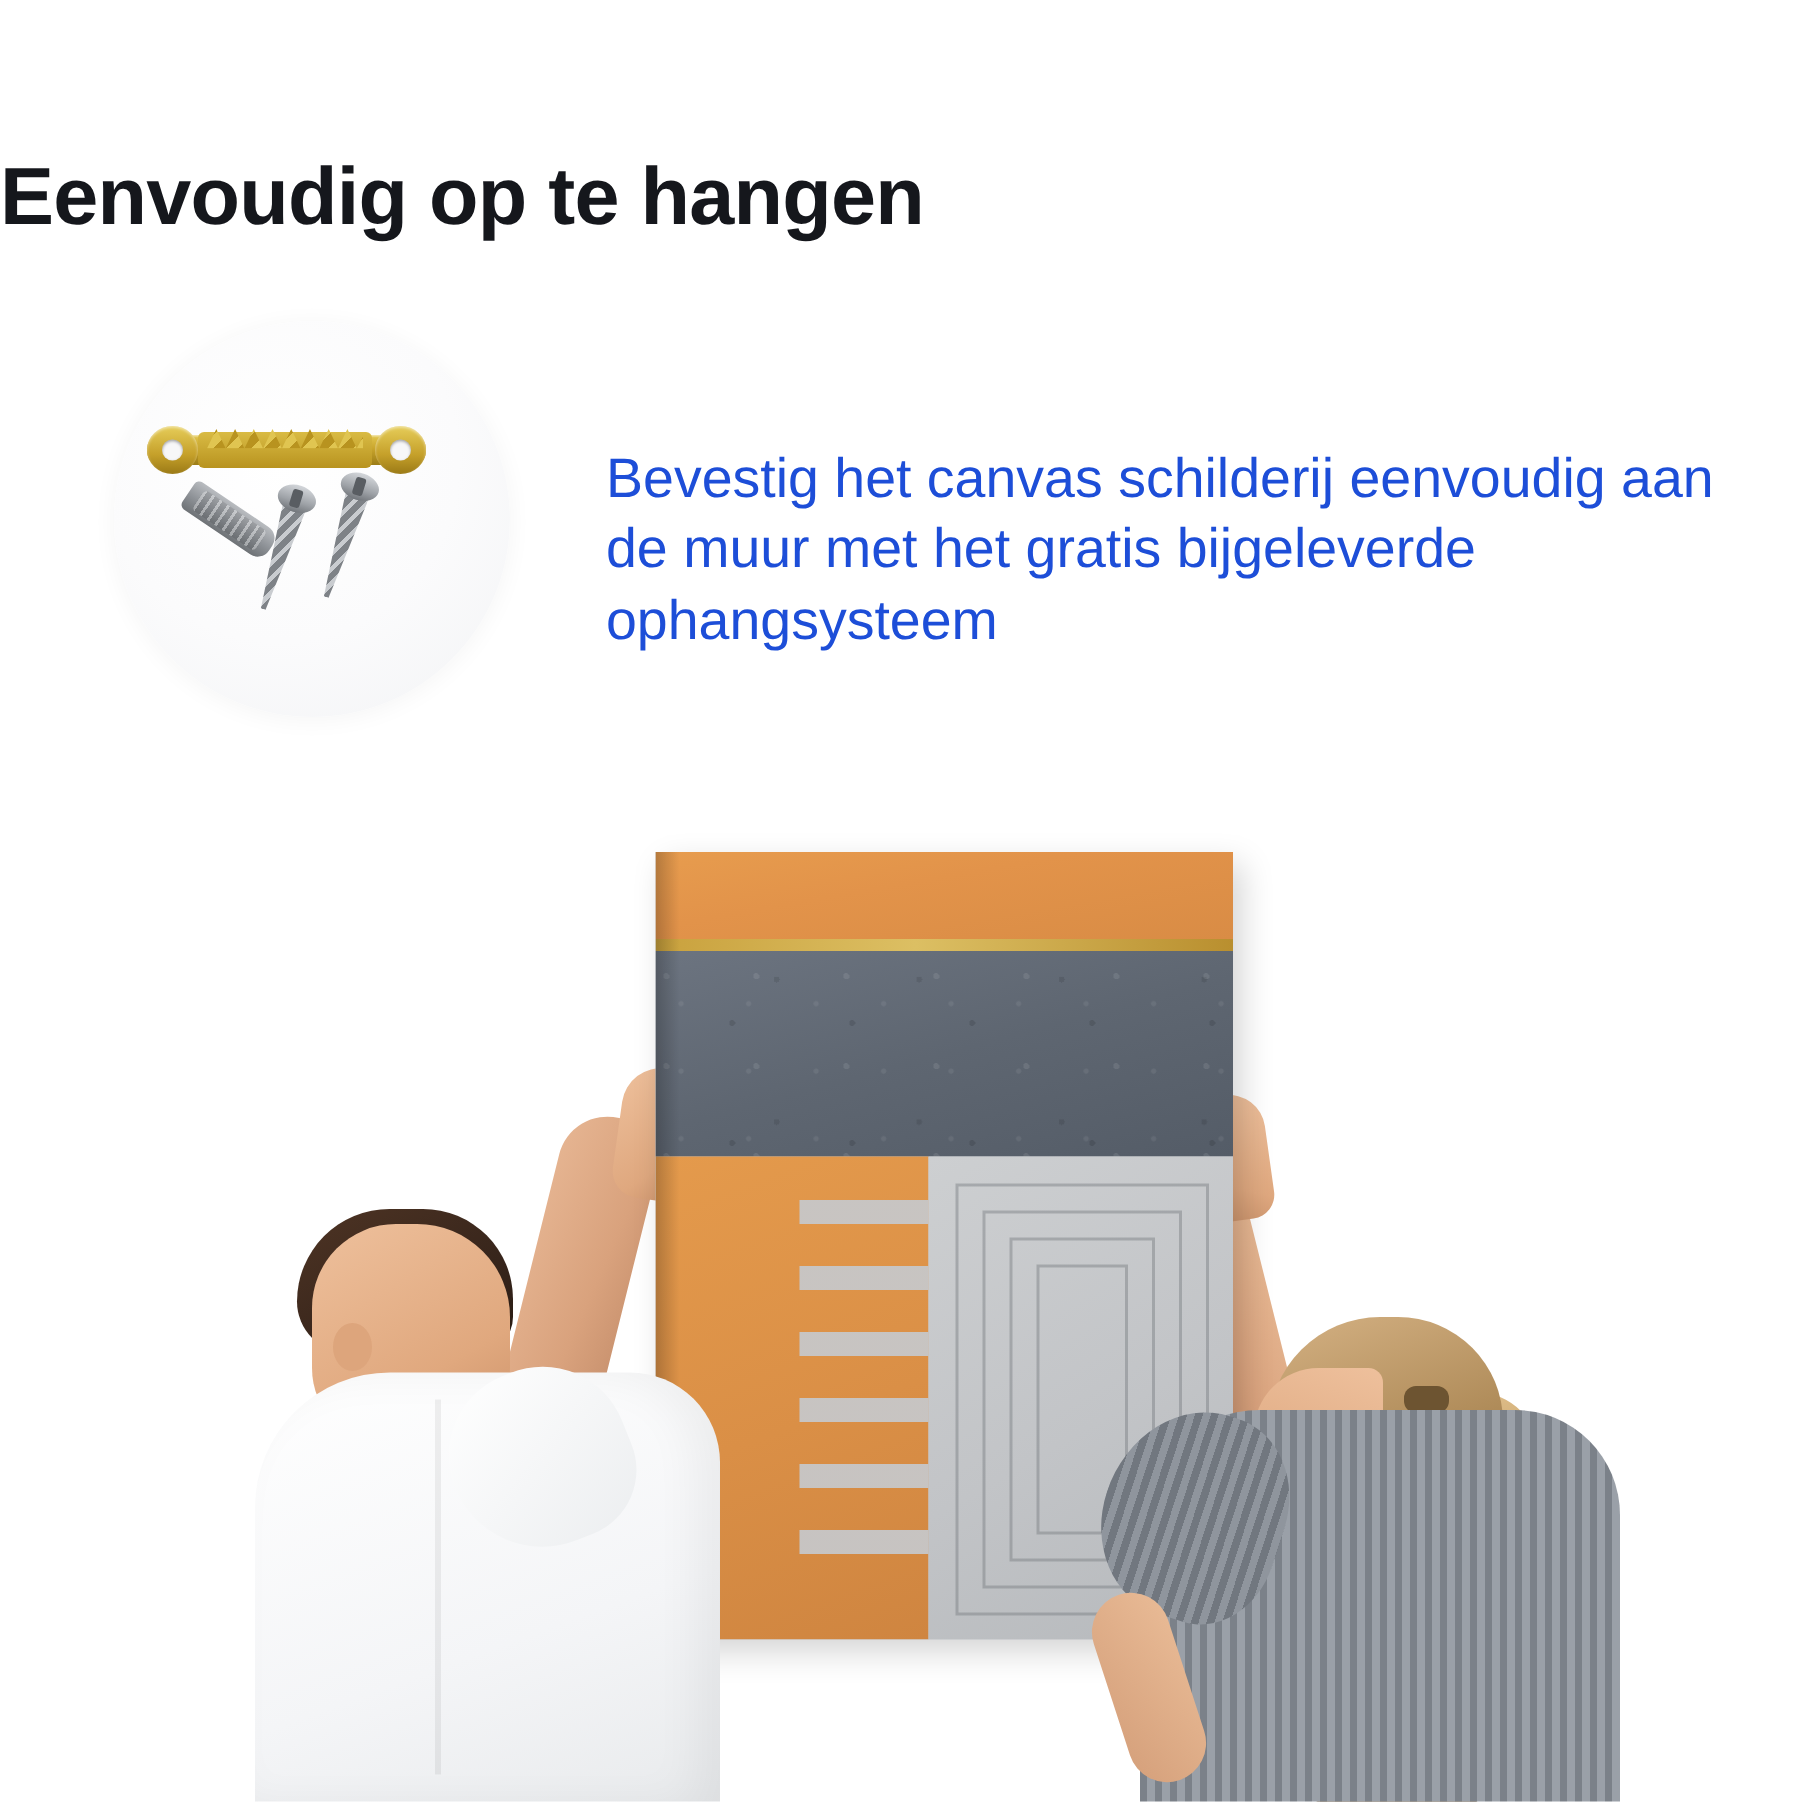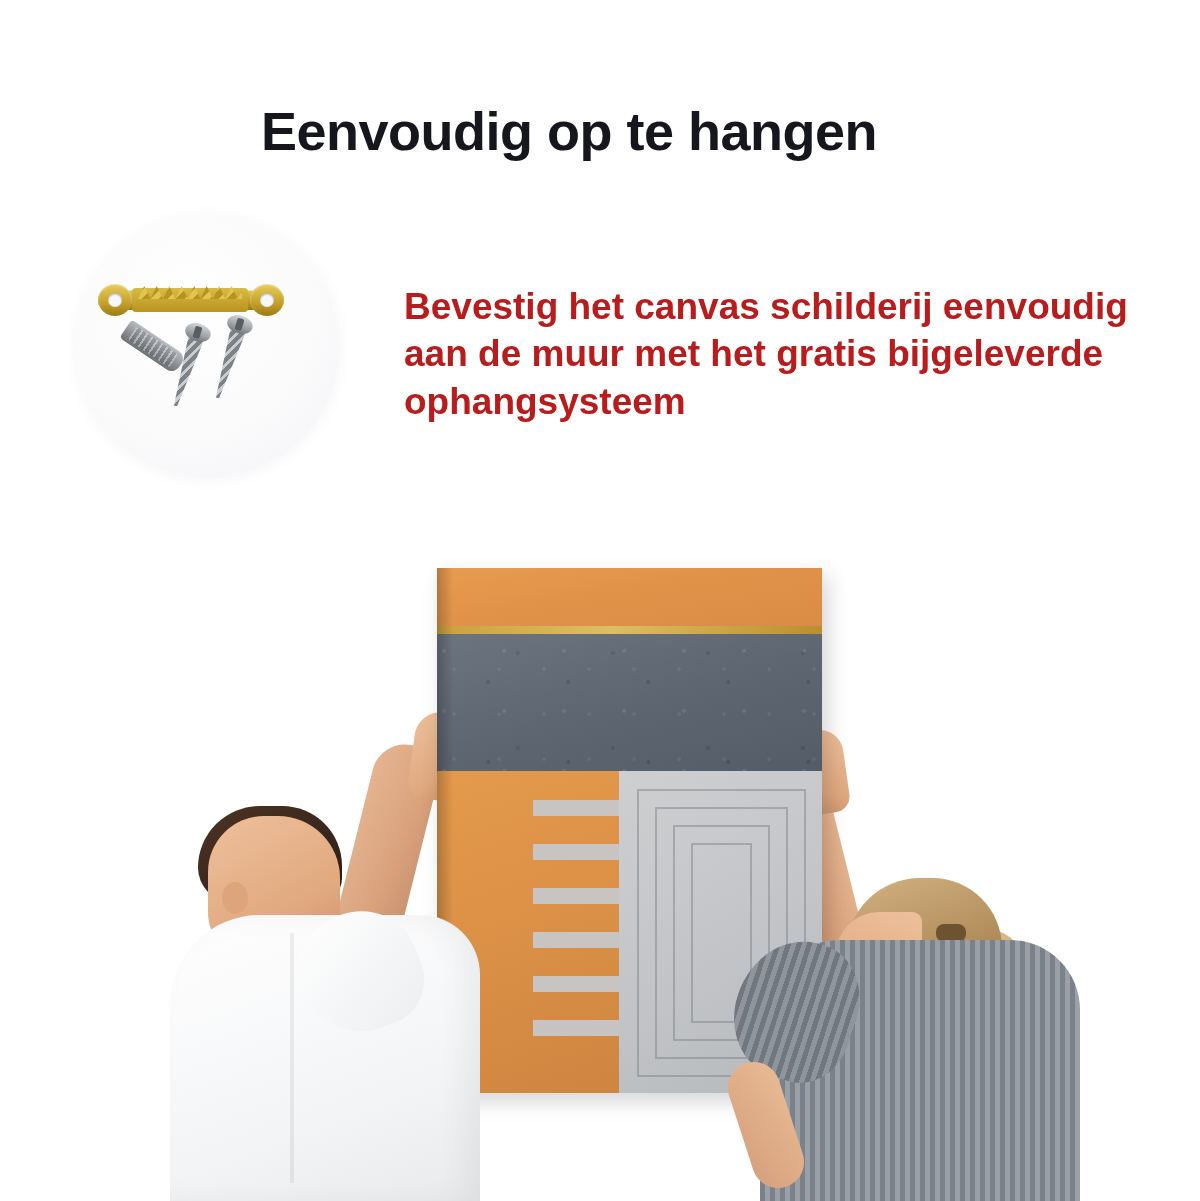--- a/index.html
+++ b/index.html
@@ -13,23 +13,23 @@
     position: relative;
     overflow: hidden;
     font-family: "Liberation Sans", sans-serif;
     color: #16181d;
   }
 
   
   .headline {
     position: absolute;
     top: 64px;
-    left: 13px;
+    left: 0;
     width: 1112px;
-    text-align: center;
+    text-align: left;
     font-size: 54px;
     font-weight: bold;
     letter-spacing: -0.5px;
     color: #15171c;
   }
 
   
   .badge {
     position: absolute;
     left: 76px;
@@ -143,26 +143,25 @@
       repeating-linear-gradient(118deg, #c9ccd0 0 3px, #7e8287 3px 7px);
     clip-path: polygon(0 0, 100% 0, 60% 100%, 40% 100%);
   }
   .screw-a { left: 104px; top: 108px; transform: rotate(17deg); }
   .screw-b { left: 146px; top: 100px; transform: rotate(17deg); }
 
   
   .paragraph {
     position: absolute;
     left: 404px;
-    top: 246px;
+    top: 258px;
     width: 760px;
     font-size: 37px;
     line-height: 1.28;
-    color: #b91c1c;
-    font-weight: bold;
+    color: #1d4ed8;
   }
 
   
   .scene {
     position: absolute;
     left: 0;
     top: 520px;
     width: 1200px;
     height: 681px;
   }

